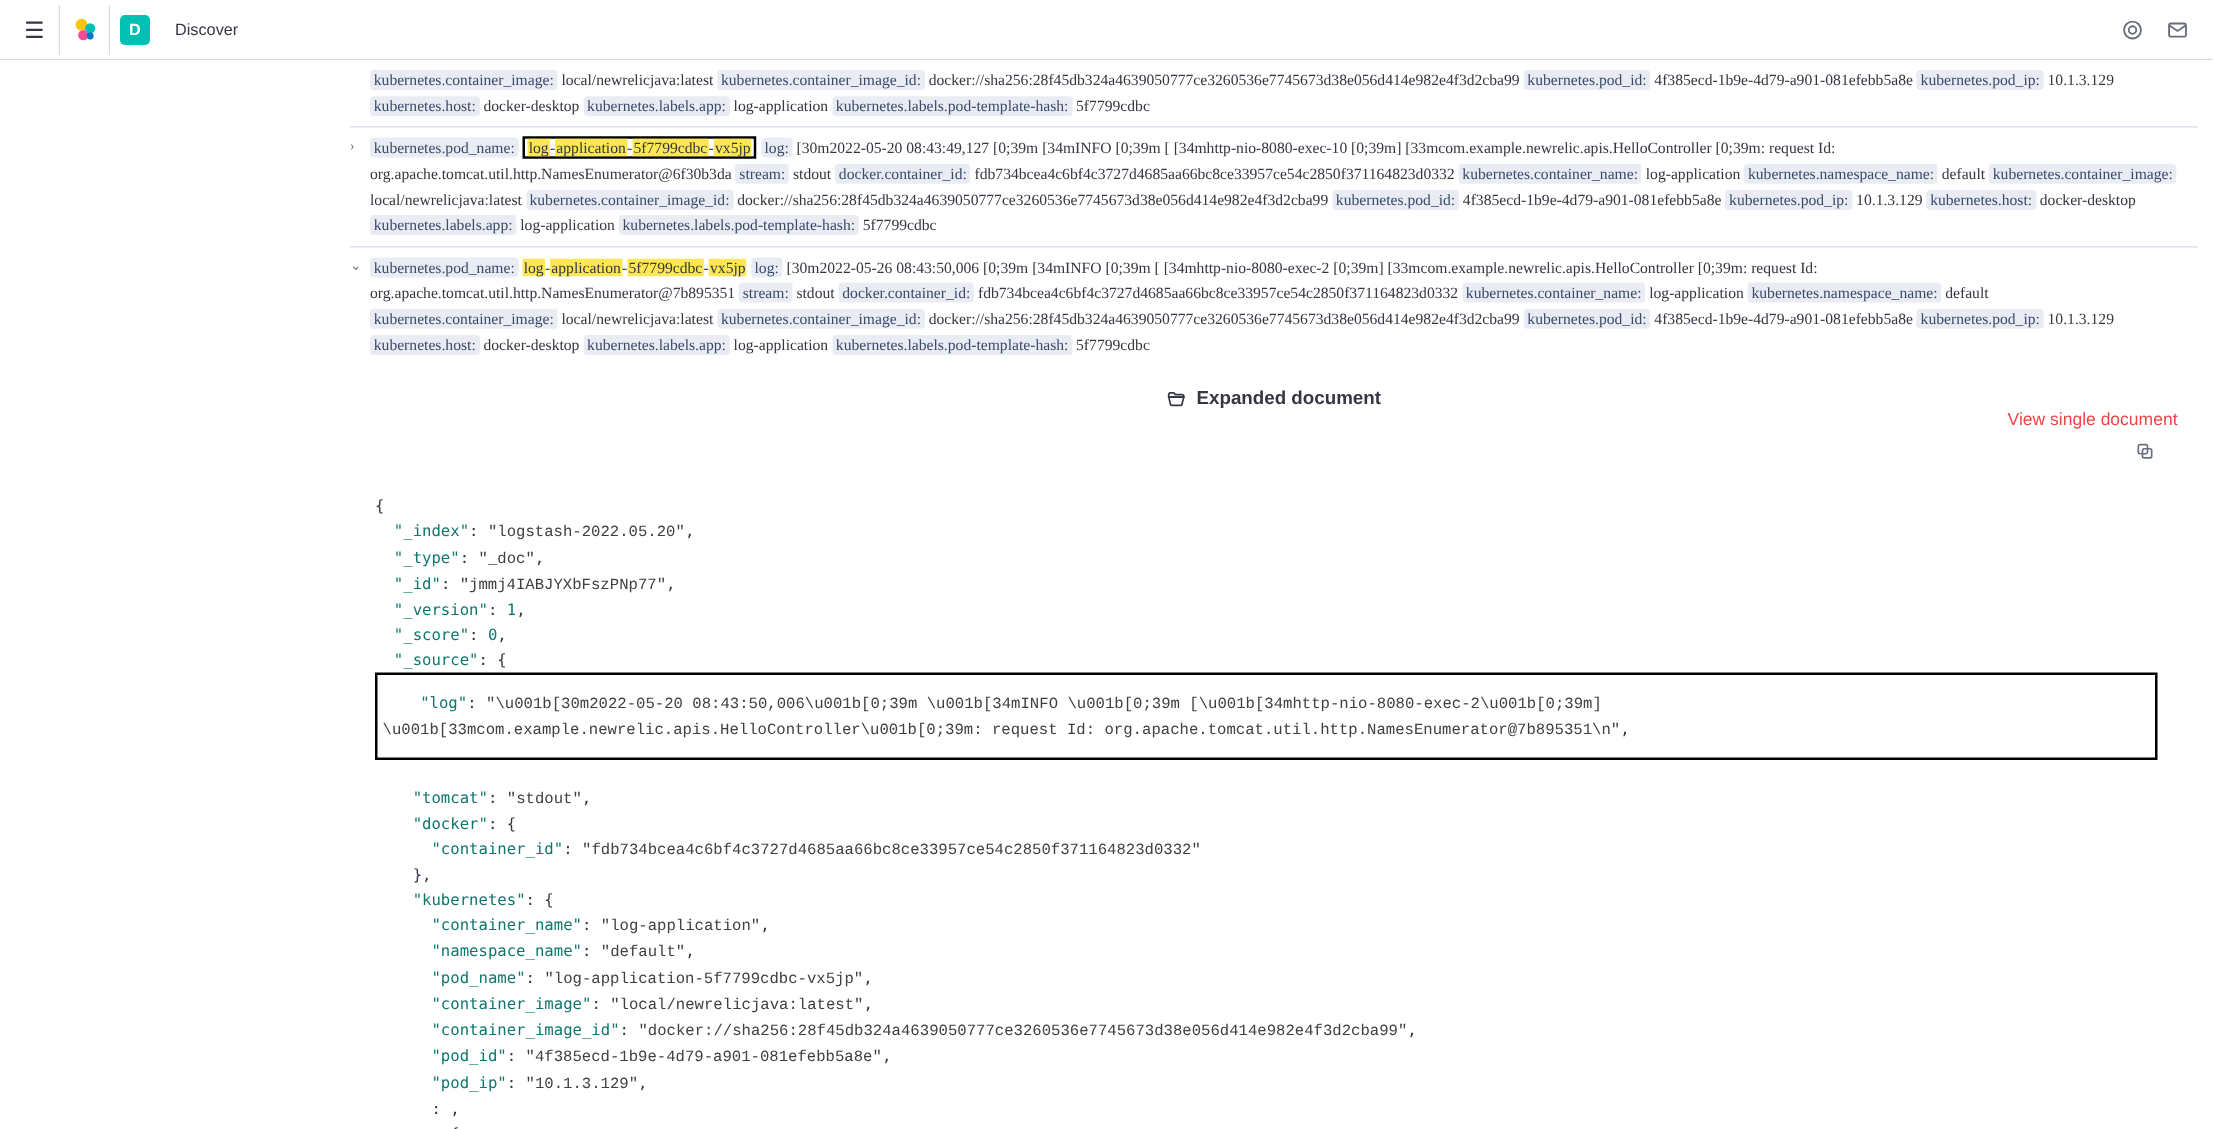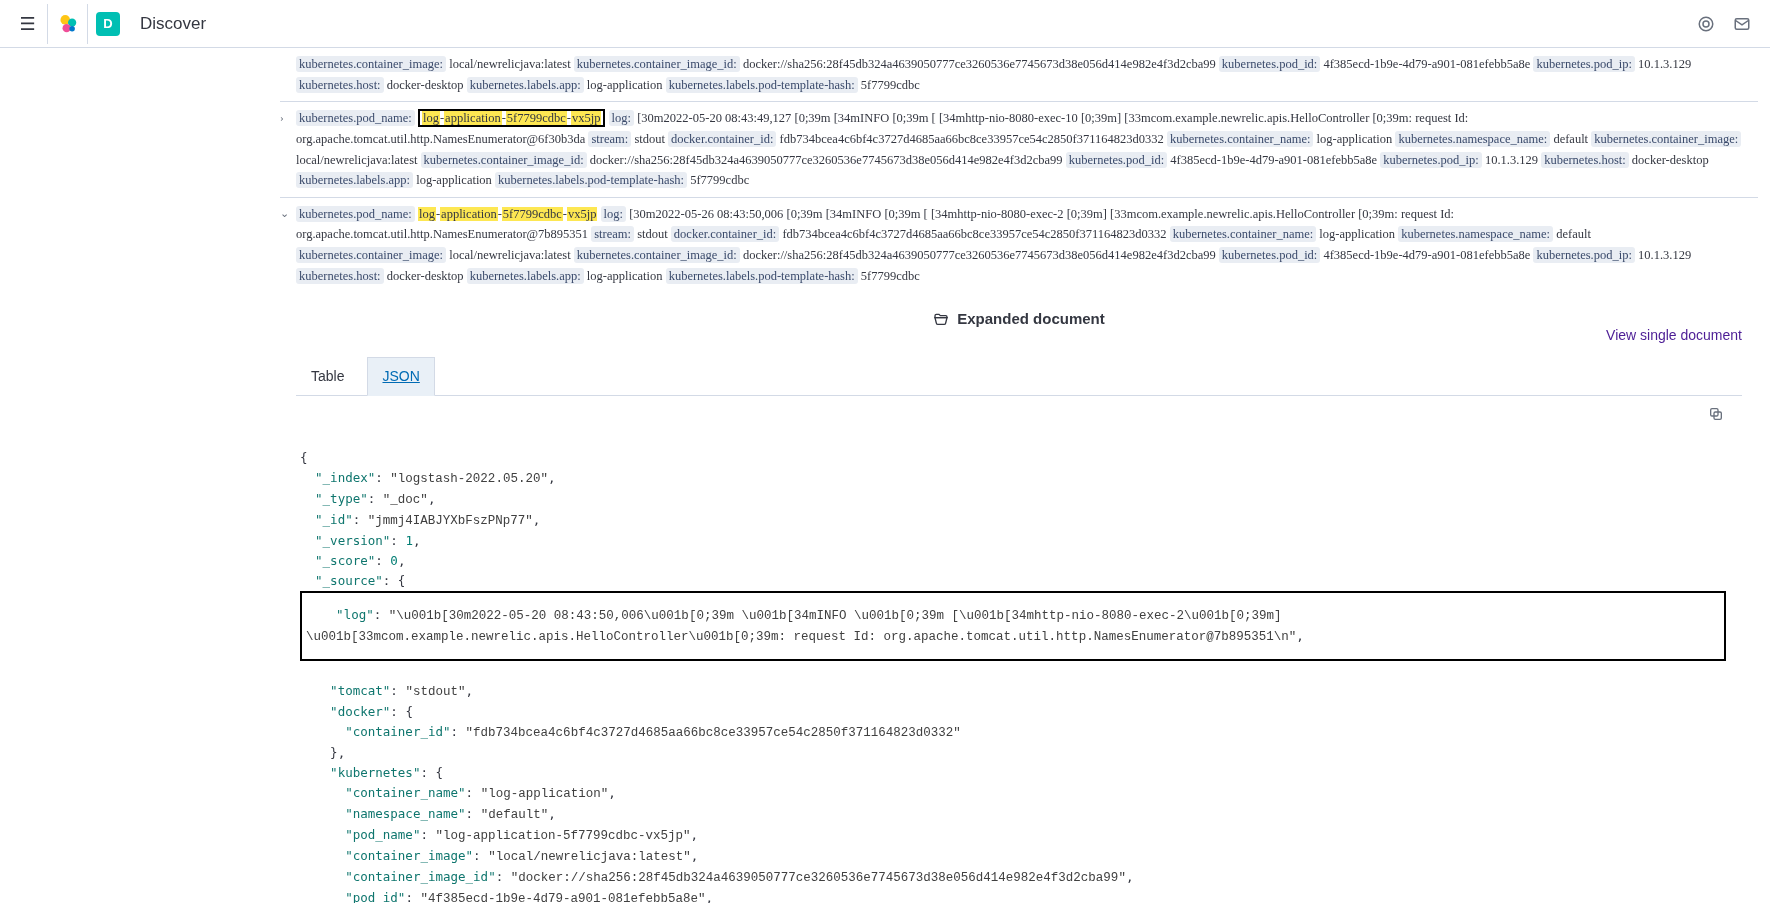--- a/index.html
+++ b/index.html
@@ -4,36 +4,36 @@
 <style>
 * { margin: 0; padding: 0; box-sizing: border-box; }
 body { font-family: -apple-system, BlinkMacSystemFont, "Segoe UI", Helvetica, Arial, sans-serif; font-size: 14px; color: #343741; background: #fff; }
 .topbar { height: 48px; border-bottom: 1px solid #d3dae6; display: flex; align-items: center; padding: 0 8px; }
 .tb-left { display: flex; align-items: center; gap: 0; }
 .tb-btn { width: 40px; height: 40px; display: flex; align-items: center; justify-content: center; border-right: 1px solid #d3dae6; }
 .tb-btn:last-child { border-right: none; }
 .hamburger { font-size: 18px; }
 .elastic-logo { width: 24px; height: 24px; display: flex; align-items: center; justify-content: center; }
 .d-badge { width: 24px; height: 24px; background: #00bfb3; border-radius: 4px; color: #fff; display: flex; align-items: center; justify-content: center; font-weight: 600; font-size: 13px; }
-.tb-title { margin-left: 12px; font-size: 17px; }
+.tb-title { margin-left: 12px; font-size: 13px; }
 .tb-right { margin-left: auto; display: flex; gap: 12px; padding-right: 8px; }
 .tb-icon { width: 24px; height: 24px; display: flex; align-items: center; justify-content: center; color: #69707d; }
 
 .content { padding-left: 280px; padding-right: 12px; }
 .doc-row { padding: 6px 16px 6px 16px; border-top: 1px solid #d3dae6; position: relative; font-family: Liberation Serif, serif; font-size: 12.5px; line-height: 1.65; color: #343741; }
 .doc-row:first-child { border-top: none; }
 .expander { position: absolute; left: 0; top: 6px; color: #69707d; cursor: pointer; font-size: 11px; }
 .lbl { background: #e9edf3; padding: 1px 3px; border-radius: 3px; color: #3a4a6b; }
 .hl { background: #fde752; padding: 0 1px; }
 .boxed { border: 2.5px solid #000; padding: 0 2px; display: inline; }
 
 .expanded-section { padding: 18px 16px 0 16px; }
 .exp-header { display: flex; align-items: center; flex-direction: column; }
 .exp-title { font-size: 15px; font-weight: 600; display: flex; align-items: center; gap: 8px; }
-.exp-link { margin-left: auto; color: #4c1d95; text-decoration: none; font-size: 14px; }
+.exp-link { margin-left: auto; color: #ef4444; text-decoration: none; font-size: 14px; }
 .tabs { margin-top: 14px; border-bottom: 1px solid #d3dae6; display: flex; gap: 8px; padding-left: 0; }
 .tab { padding: 10px 14px; font-size: 14px; cursor: pointer; border: 1px solid transparent; }
 .tab.active { color: #006bb4; background: #e9f0f7; border: 1px solid #d3dae6; border-bottom: 1px solid #e9f0f7; margin-bottom: -1px; text-decoration: underline; }
 
 .json-pane { position: relative; font-family: Menlo, Consolas, monospace; font-size: 12.5px; line-height: 1.6; padding: 12px 16px 16px 4px; white-space: pre; }
 .copy-btn { position: absolute; right: 18px; top: 10px; color: #69707d; }
 .jk { color: #0f766e; }
 .jk::before { content: '"'; } .jk::after { content: '"'; }
 .jv-num { color: #017d73; }
 .jv-str { color: #404040; font-family: Liberation Mono, monospace; }
@@ -133,24 +133,20 @@
         <span>
             <svg width="16" height="16" viewBox="0 0 24 24" fill="none" stroke="#343741" stroke-width="2">
               <path d="M3 7a2 2 0 0 1 2-2h4l2 2h8a2 2 0 0 1 2 2v1H3z"></path>
               <path d="M3 10h18l-2 8a2 2 0 0 1-2 2H7a2 2 0 0 1-2-2z"></path>
             </svg>
           </span>
         <span>Expanded document</span>
       </div>
       <a href="#" class="exp-link">View single document</a>
     </div>
-    <div class="tabs">
-      <div class="tab">Table</div>
-      <div class="tab active">JSON</div>
-    </div>
 
     <div class="json-pane">
       <div class="copy-btn"><svg width="16" height="16" viewBox="0 0 24 24" fill="none" stroke="#69707d" stroke-width="2">
             <rect x="9" y="9" width="11" height="11" rx="2"></rect>
             <rect x="4" y="4" width="11" height="11" rx="2"></rect>
           </svg></div>
 <span>{
   <span class="jk">_index</span>: <span class="jv-str">logstash-2022.05.20</span>,
   <span class="jk">_type</span>: <span class="jv-str">_doc</span>,
   <span class="jk">_id</span>: <span class="jv-str">jmmj4IABJYXbFszPNp77</span>,

